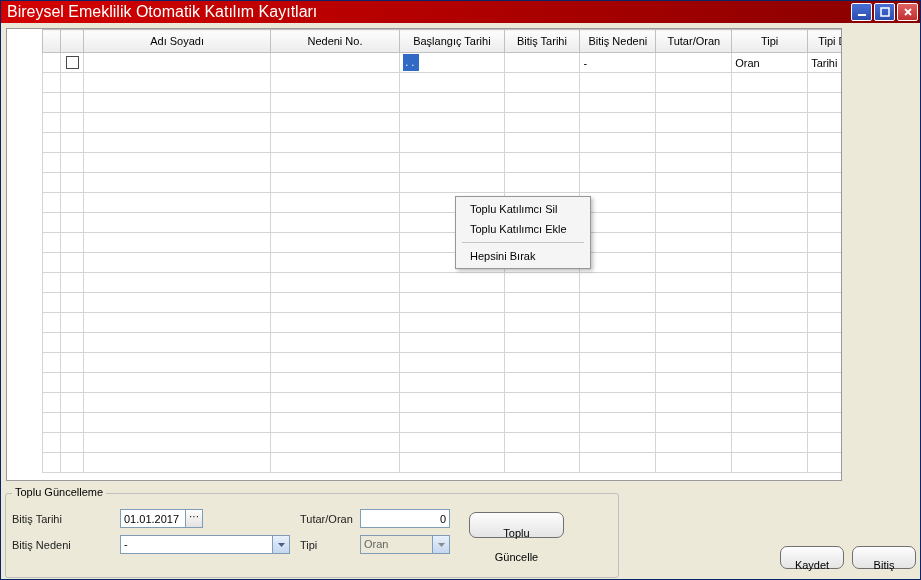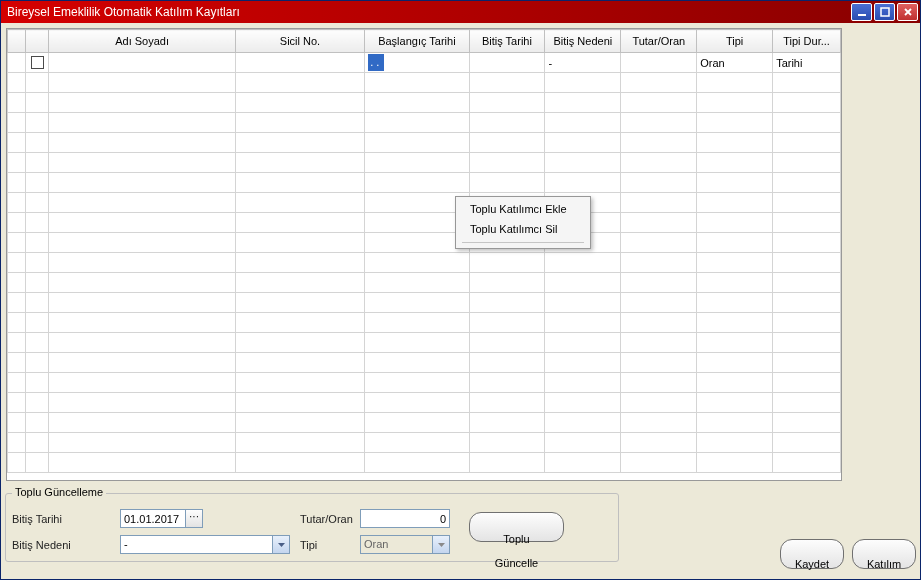--- a/index.html
+++ b/index.html
@@ -20,21 +20,21 @@
   background: #ece9d8;
   position: relative;
 }
 .titlebar {
   height: 22px;
   background: linear-gradient(to right, #d40000, #b00000 50%, #880000);
   color: #fff;
   display: flex;
   align-items: center;
   padding: 0 2px 0 6px;
-  font-size: 12px;
+  font-size: 16px;
 }
 .titlebar .title-text {
   flex: 1;
   white-space: nowrap;
   overflow: hidden;
 }
 .titlebar .win-buttons {
   display: flex;
   gap: 2px;
 }
@@ -70,20 +70,21 @@
   width: 834px;
   height: 451px;
   border: 1px solid #999;
   background: #fff;
   overflow: hidden;
 }
 .grid-table {
   border-collapse: collapse;
   width: 100%;
   table-layout: fixed;
+  margin-left: 35px;
 }
 .grid-table th {
   background: linear-gradient(#fdfdfd, #ececec);
   border: 1px solid #c0c0c0;
   font-weight: normal;
   height: 20px;
   font-size: 11px;
   text-align: center;
   white-space: nowrap;
   overflow: hidden;
@@ -149,21 +150,21 @@
   position: absolute;
   left: 4px;
   bottom: 6px;
   right: 4px;
 }
 .fieldset {
   position: absolute;
   left: 0;
   top: 0;
   width: 614px;
-  height: 69px;
+  height: 85px;
   border: 1px solid #bfbfbf;
   border-radius: 3px;
   box-sizing: border-box;
 }
 .fieldset .legend {
   position: absolute;
   top: -8px;
   left: 6px;
   background: #ece9d8;
   padding: 0 3px;
@@ -217,24 +218,24 @@
   border-left: 1px solid #7f9db9;
   display: flex;
   align-items: center;
   justify-content: center;
 }
 .combo.disabled { background: #ece9d8; }
 .combo.disabled .combo-text { color: #666; }
 .btn {
   height: 23px;
   border: 1px solid #707070;
-  border-radius: 12px;
+  border-radius: 7px;
   background: linear-gradient(#fdfdfd,#e4e4e4);
   font-size: 11px;
-  padding: 14px 12px;
+  padding: 8px 12px;
   line-height: 21px;
   text-align: center;
   box-sizing: border-box;
 }
 .btn-bulk {
   position: absolute;
   left: 463px;
   top: 18px;
   width: 95px;
   height: 26px;
@@ -292,21 +293,21 @@
             <col class="col-reason">
             <col class="col-amount">
           <col class="col-type">
             <col class="col-faiz">
         </colgroup>
         <thead>
           <tr>
             <th></th>
             <th></th>
             <th>Adı Soyadı</th>
-            <th>Sicil No.</th>
+            <th>Nedeni No.</th>
             <th>Başlangıç Tarihi</th>
             <th>Bitiş Tarihi</th>
             <th>Bitiş Nedeni</th>
             <th>Tutar/Oran</th>
             <th>Tipi</th>
             <th>Tipi Dur...</th>
           </tr>
         </thead>
         <tbody>
           <tr>
@@ -559,23 +560,24 @@
               <td></td>
               <td></td>
               <td></td>
               <td></td>
             </tr>
         </tbody>
       </table>
     </div>
 
     <div class="context-menu">
+      <div class="menu-item">Toplu Katılımcı Sil</div>
       <div class="menu-item">Toplu Katılımcı Ekle</div>
-      <div class="menu-item">Toplu Katılımcı Sil</div>
       <div class="sep"></div>
+      <div class="menu-item">Hepsini Bırak</div>
     </div>
 
     <div class="bottom-panel" style="height:80px;">
       <div class="fieldset">
         <span class="legend">Toplu Güncelleme</span>
 
         <div class="form-row" style="left:6px; top:14px;">
           <span class="form-label" style="width:108px;">Bitiş Tarihi</span>
           <input class="text-input" style="width: 66px;" value="01.01.2017">
           <div class="dots-btn">···</div>
@@ -608,18 +610,18 @@
                 </svg>
             </span>
           </div>
         </div>
 
         <div class="btn btn-bulk">Toplu Güncelle</div>
       </div>
 
       <div class="footer-btns">
         <div class="btn">Kaydet</div>
-        <div class="btn">Katılım</div>
+        <div class="btn">Bitiş</div>
       </div>
     </div>
 
   </div>
 </div>
 
 </body></html>

